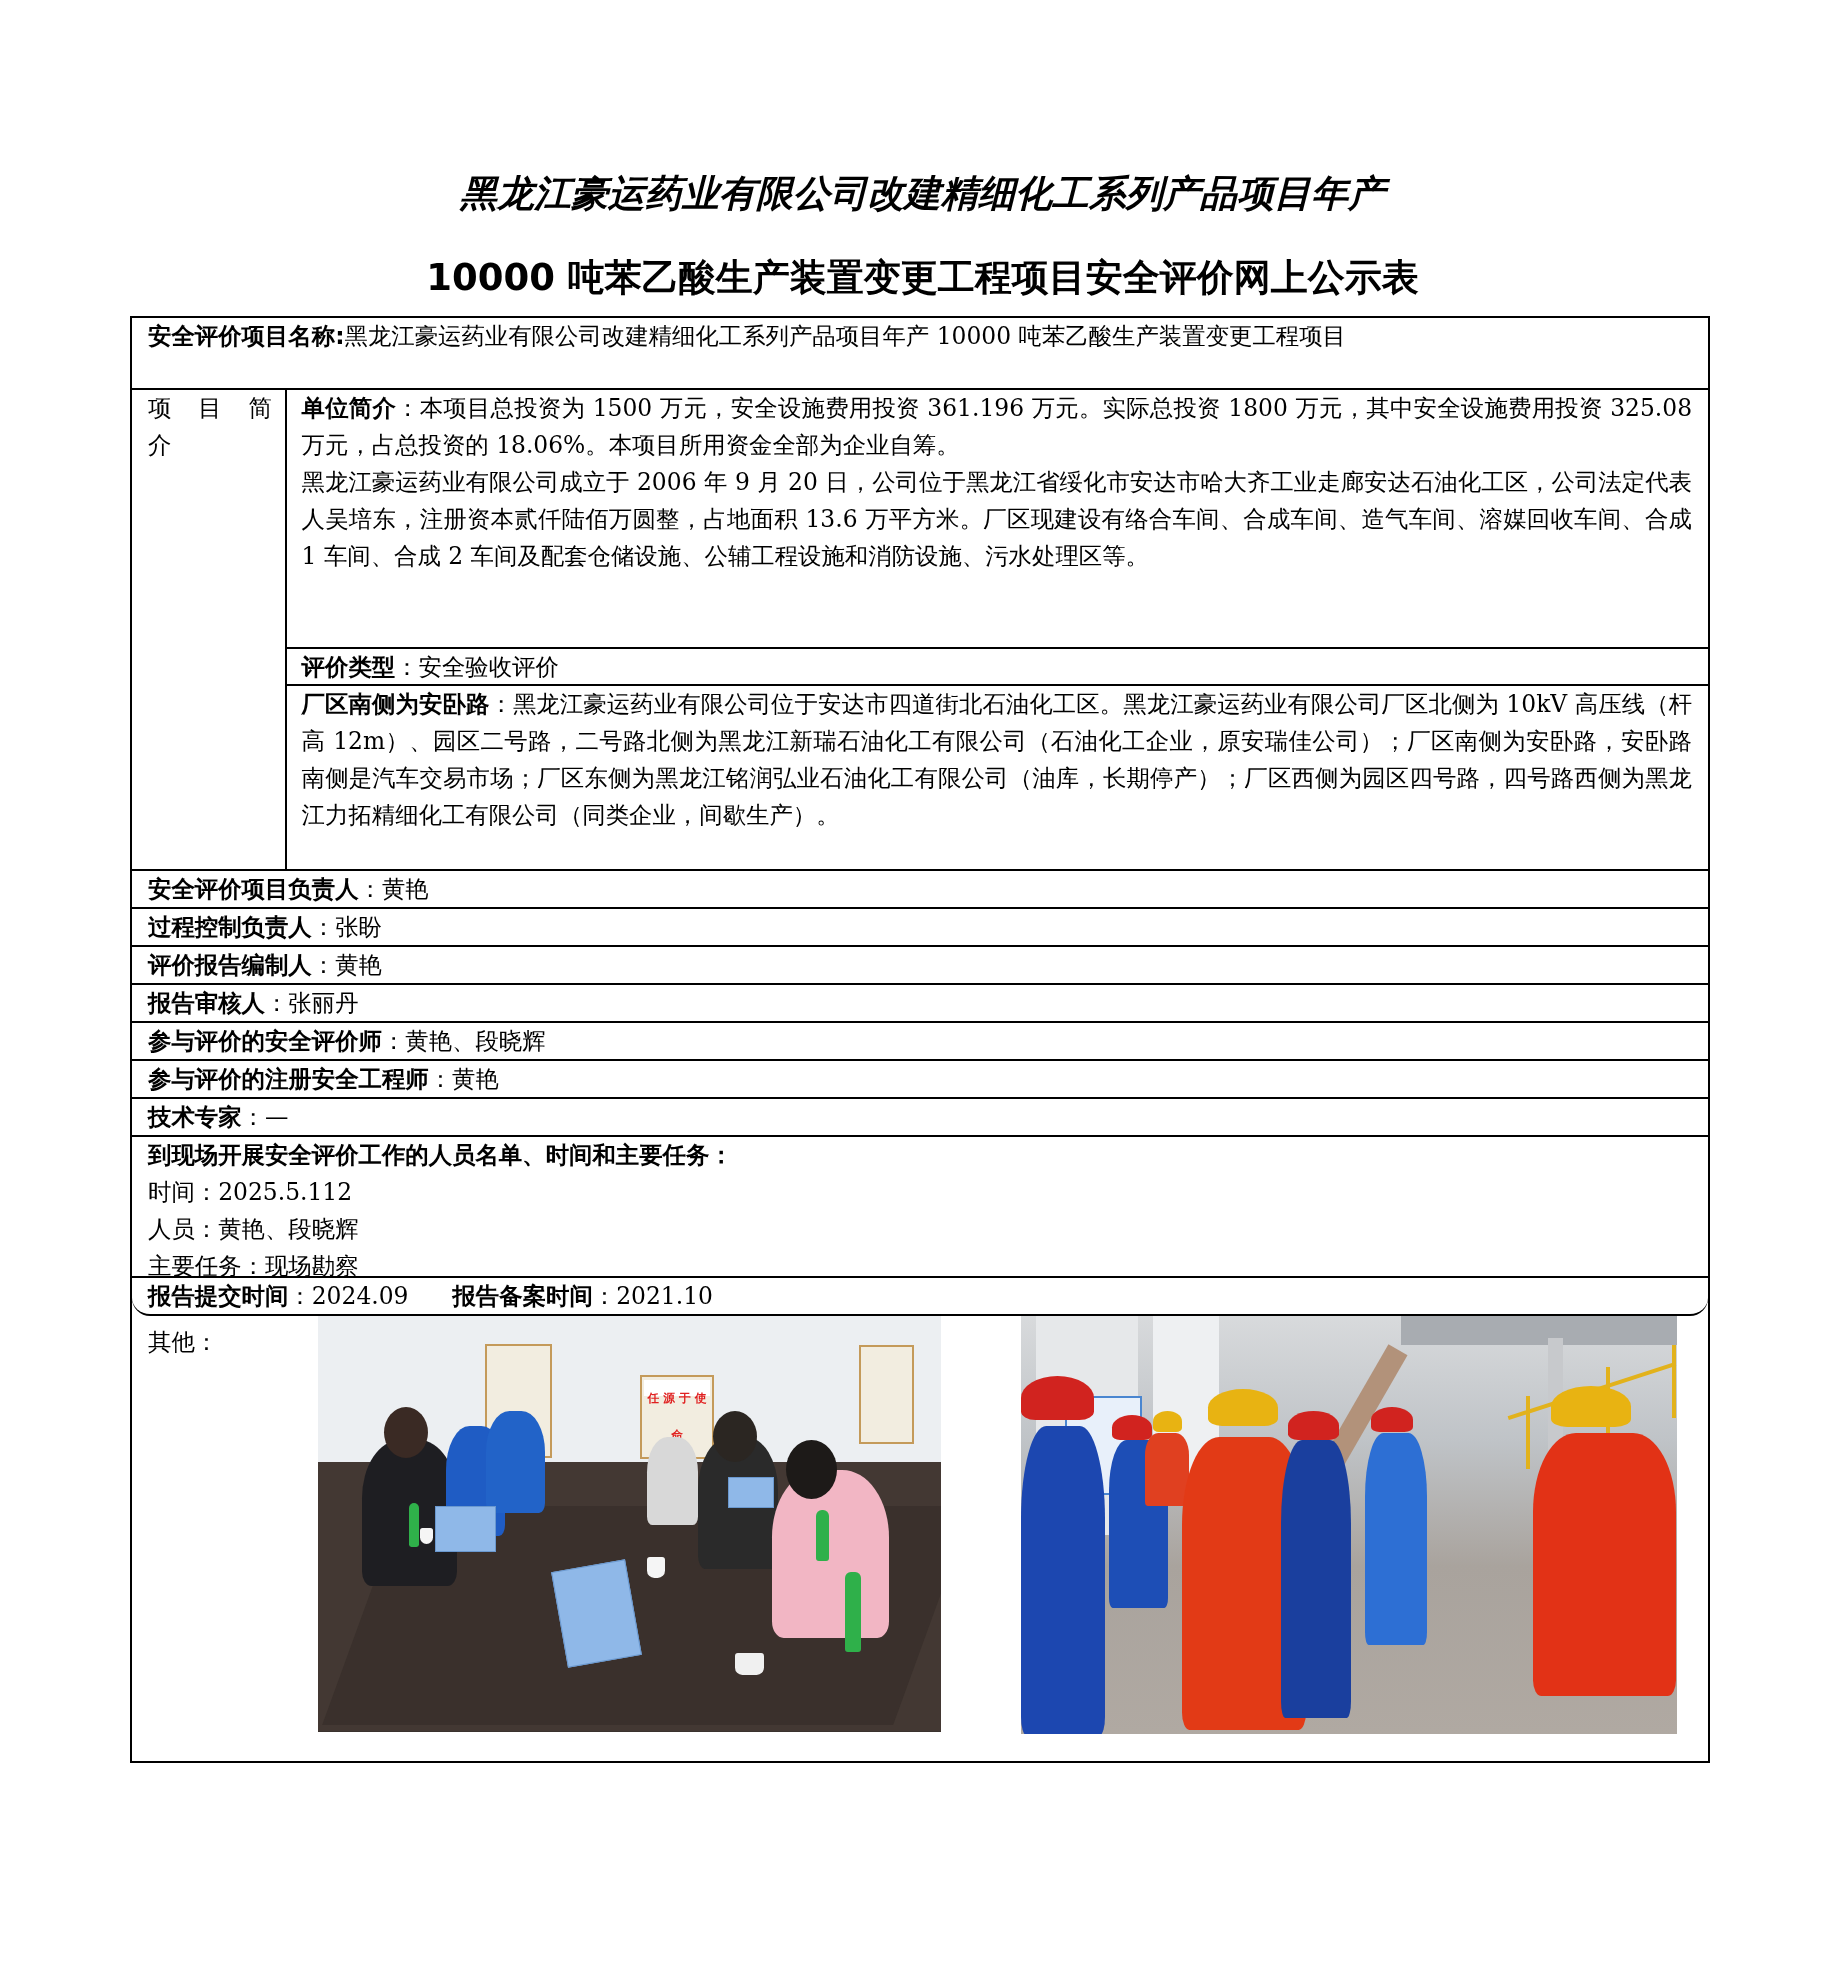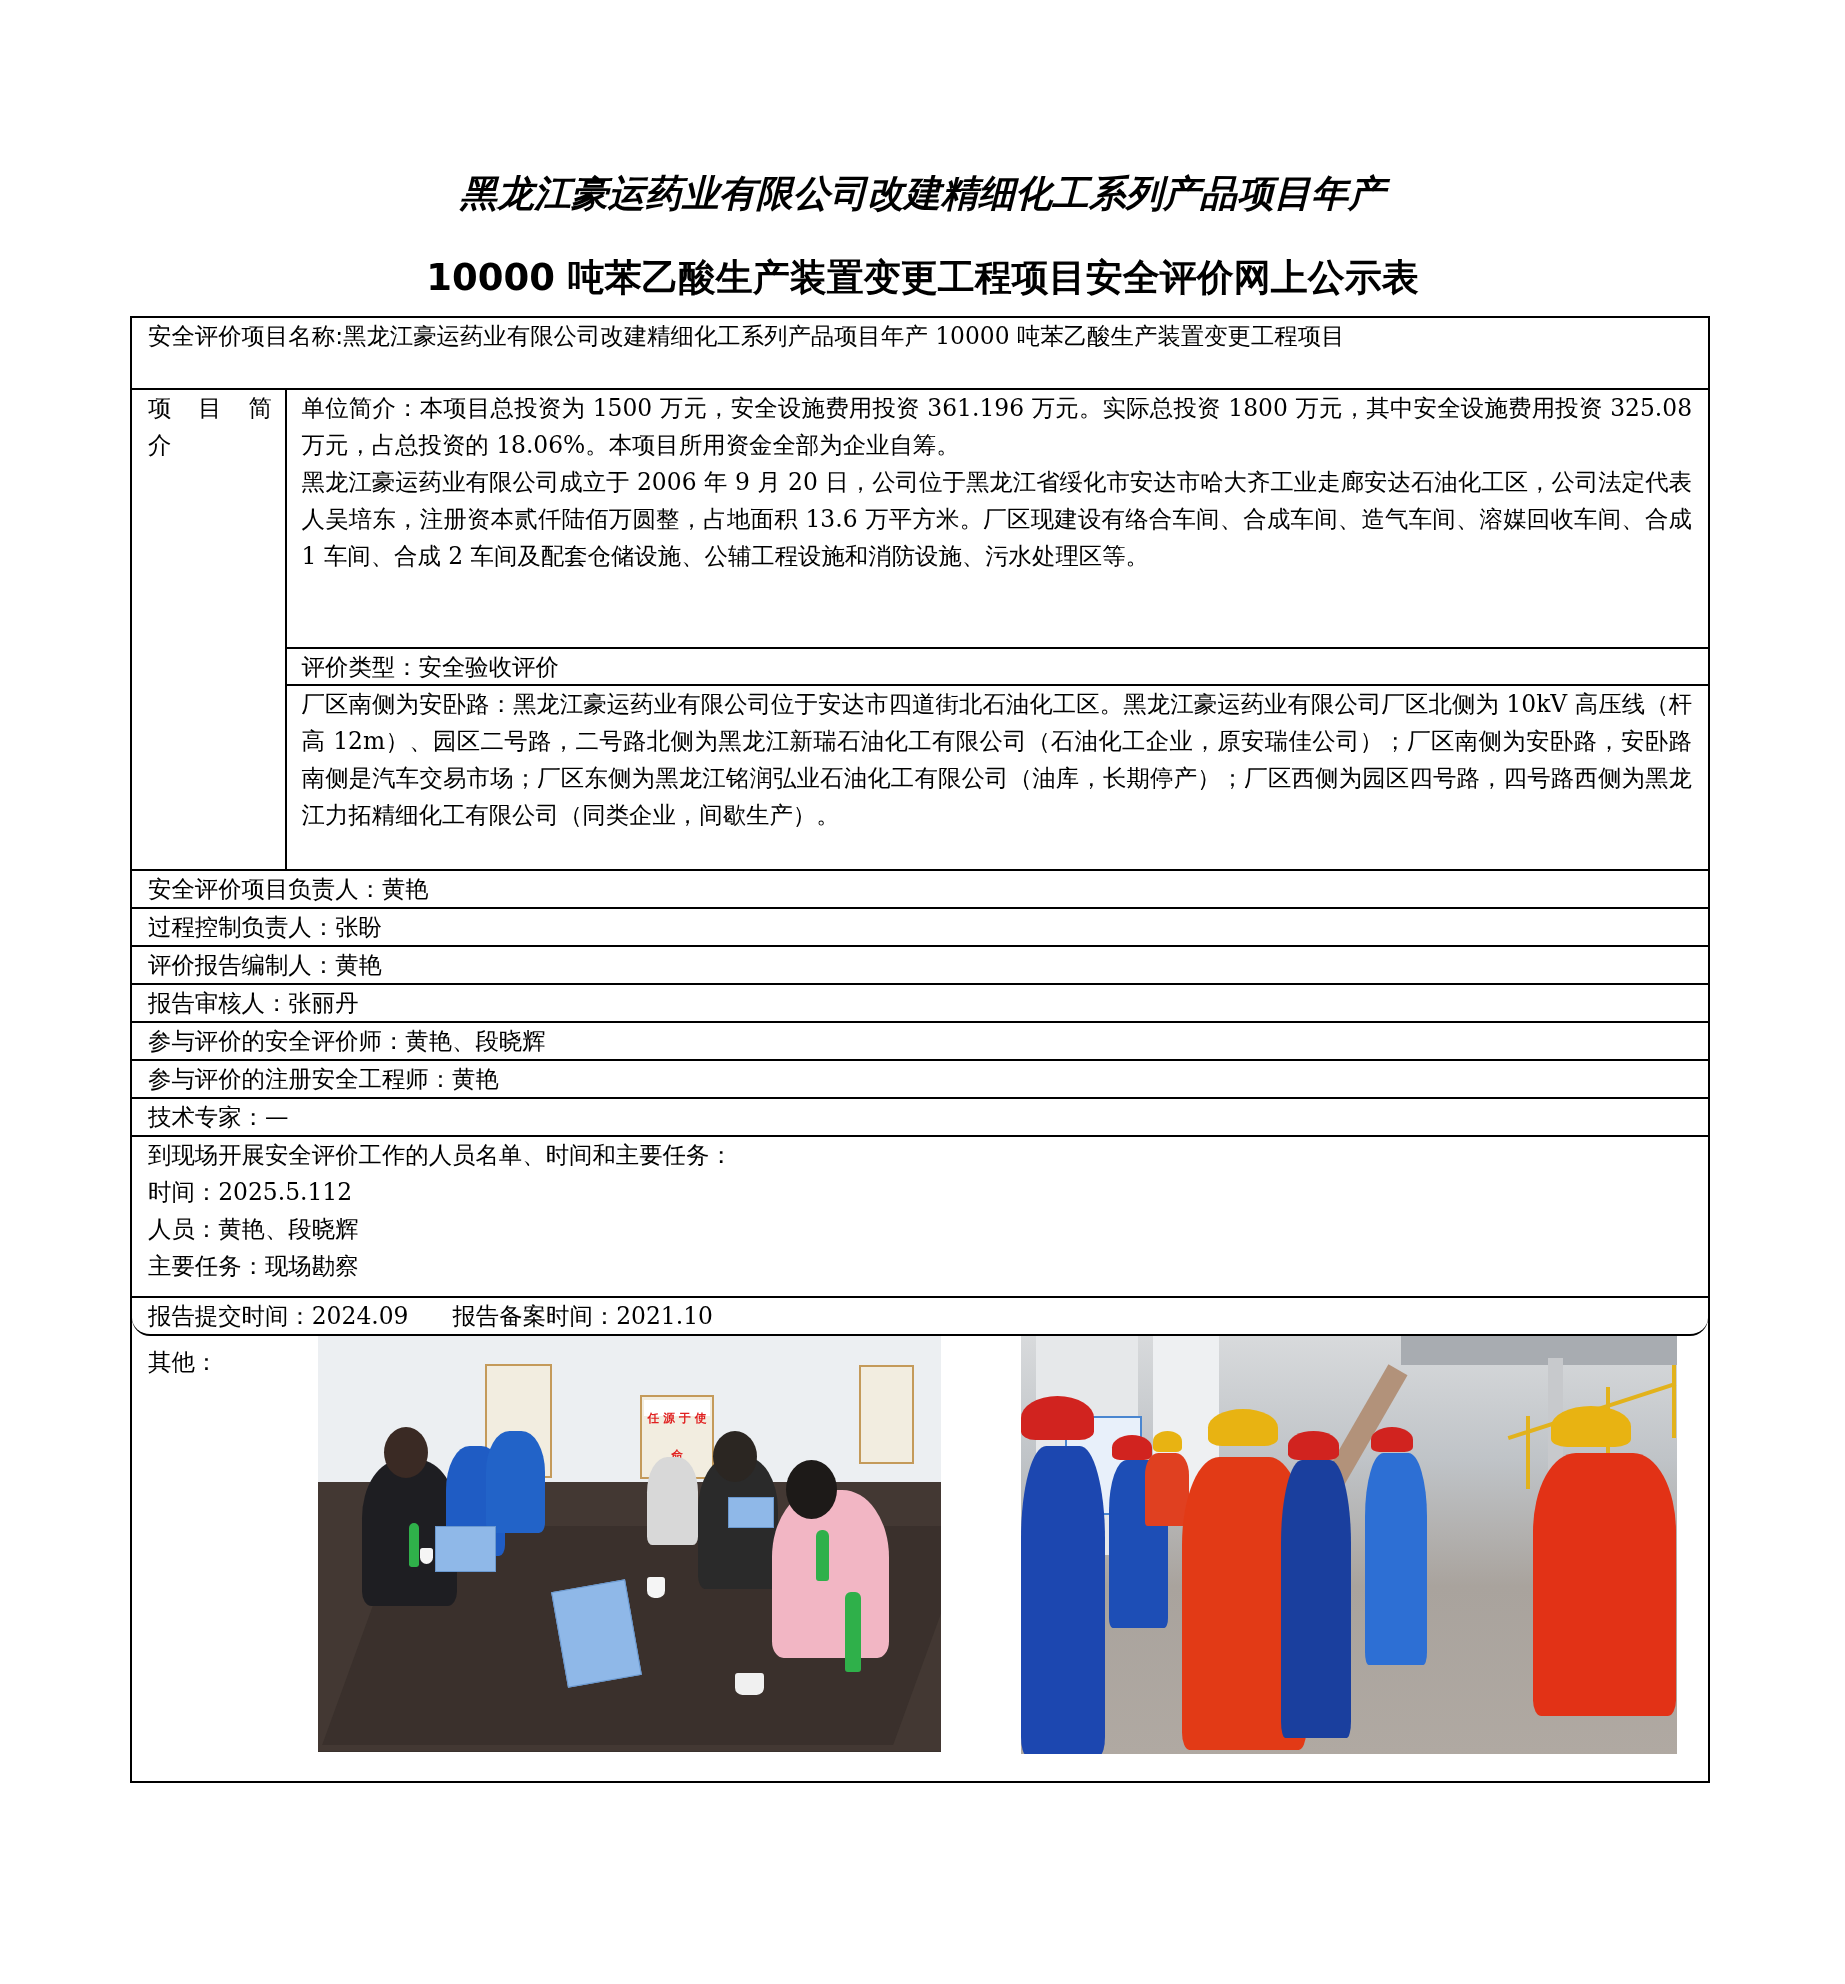--- a/index.html
+++ b/index.html
@@ -40,21 +40,21 @@
   .row {
     border-bottom: 2.2px solid #000;
     box-sizing: border-box;
     font-size: 23.4px;
     line-height: 37px;
     padding: 0 16px;
   }
   .row:last-child { border-bottom: none; }
   .lbl {
     font-family: "DejaVu Sans", "Liberation Sans", sans-serif;
-    font-weight: normal;
+    font-weight: bold;
   }
   .val {
     font-family: "DejaVu Serif", "Liberation Serif", serif;
     font-weight: normal;
   }
   .single { height: 38px; }
 
   .row-name { padding-top: 0px; height: 72px; }
 
   .intro {
@@ -79,21 +79,21 @@
     font-size: 23.4px;
     line-height: 37px;
     text-align: justify;
   }
   .sub:last-child { border-bottom: none; }
   .sub-unit { height: 259px; box-sizing: border-box; }
   .sub-type { height: 37px; box-sizing: border-box; }
   .sub-geo { height: 183px; box-sizing: border-box; }
   .para { margin: 0; }
 
-  .row-onsite { height: 161px; }
+  .row-onsite { height: 141px; }
   .row-dates { height: 38px; border-radius: 18px; }
   .row-dates .gap { display: inline-block; width: 44px; }
 
   .row-other {
     position: relative;
     height: 445px;
   }
   .other-label {
     position: absolute;
     left: 16px;

